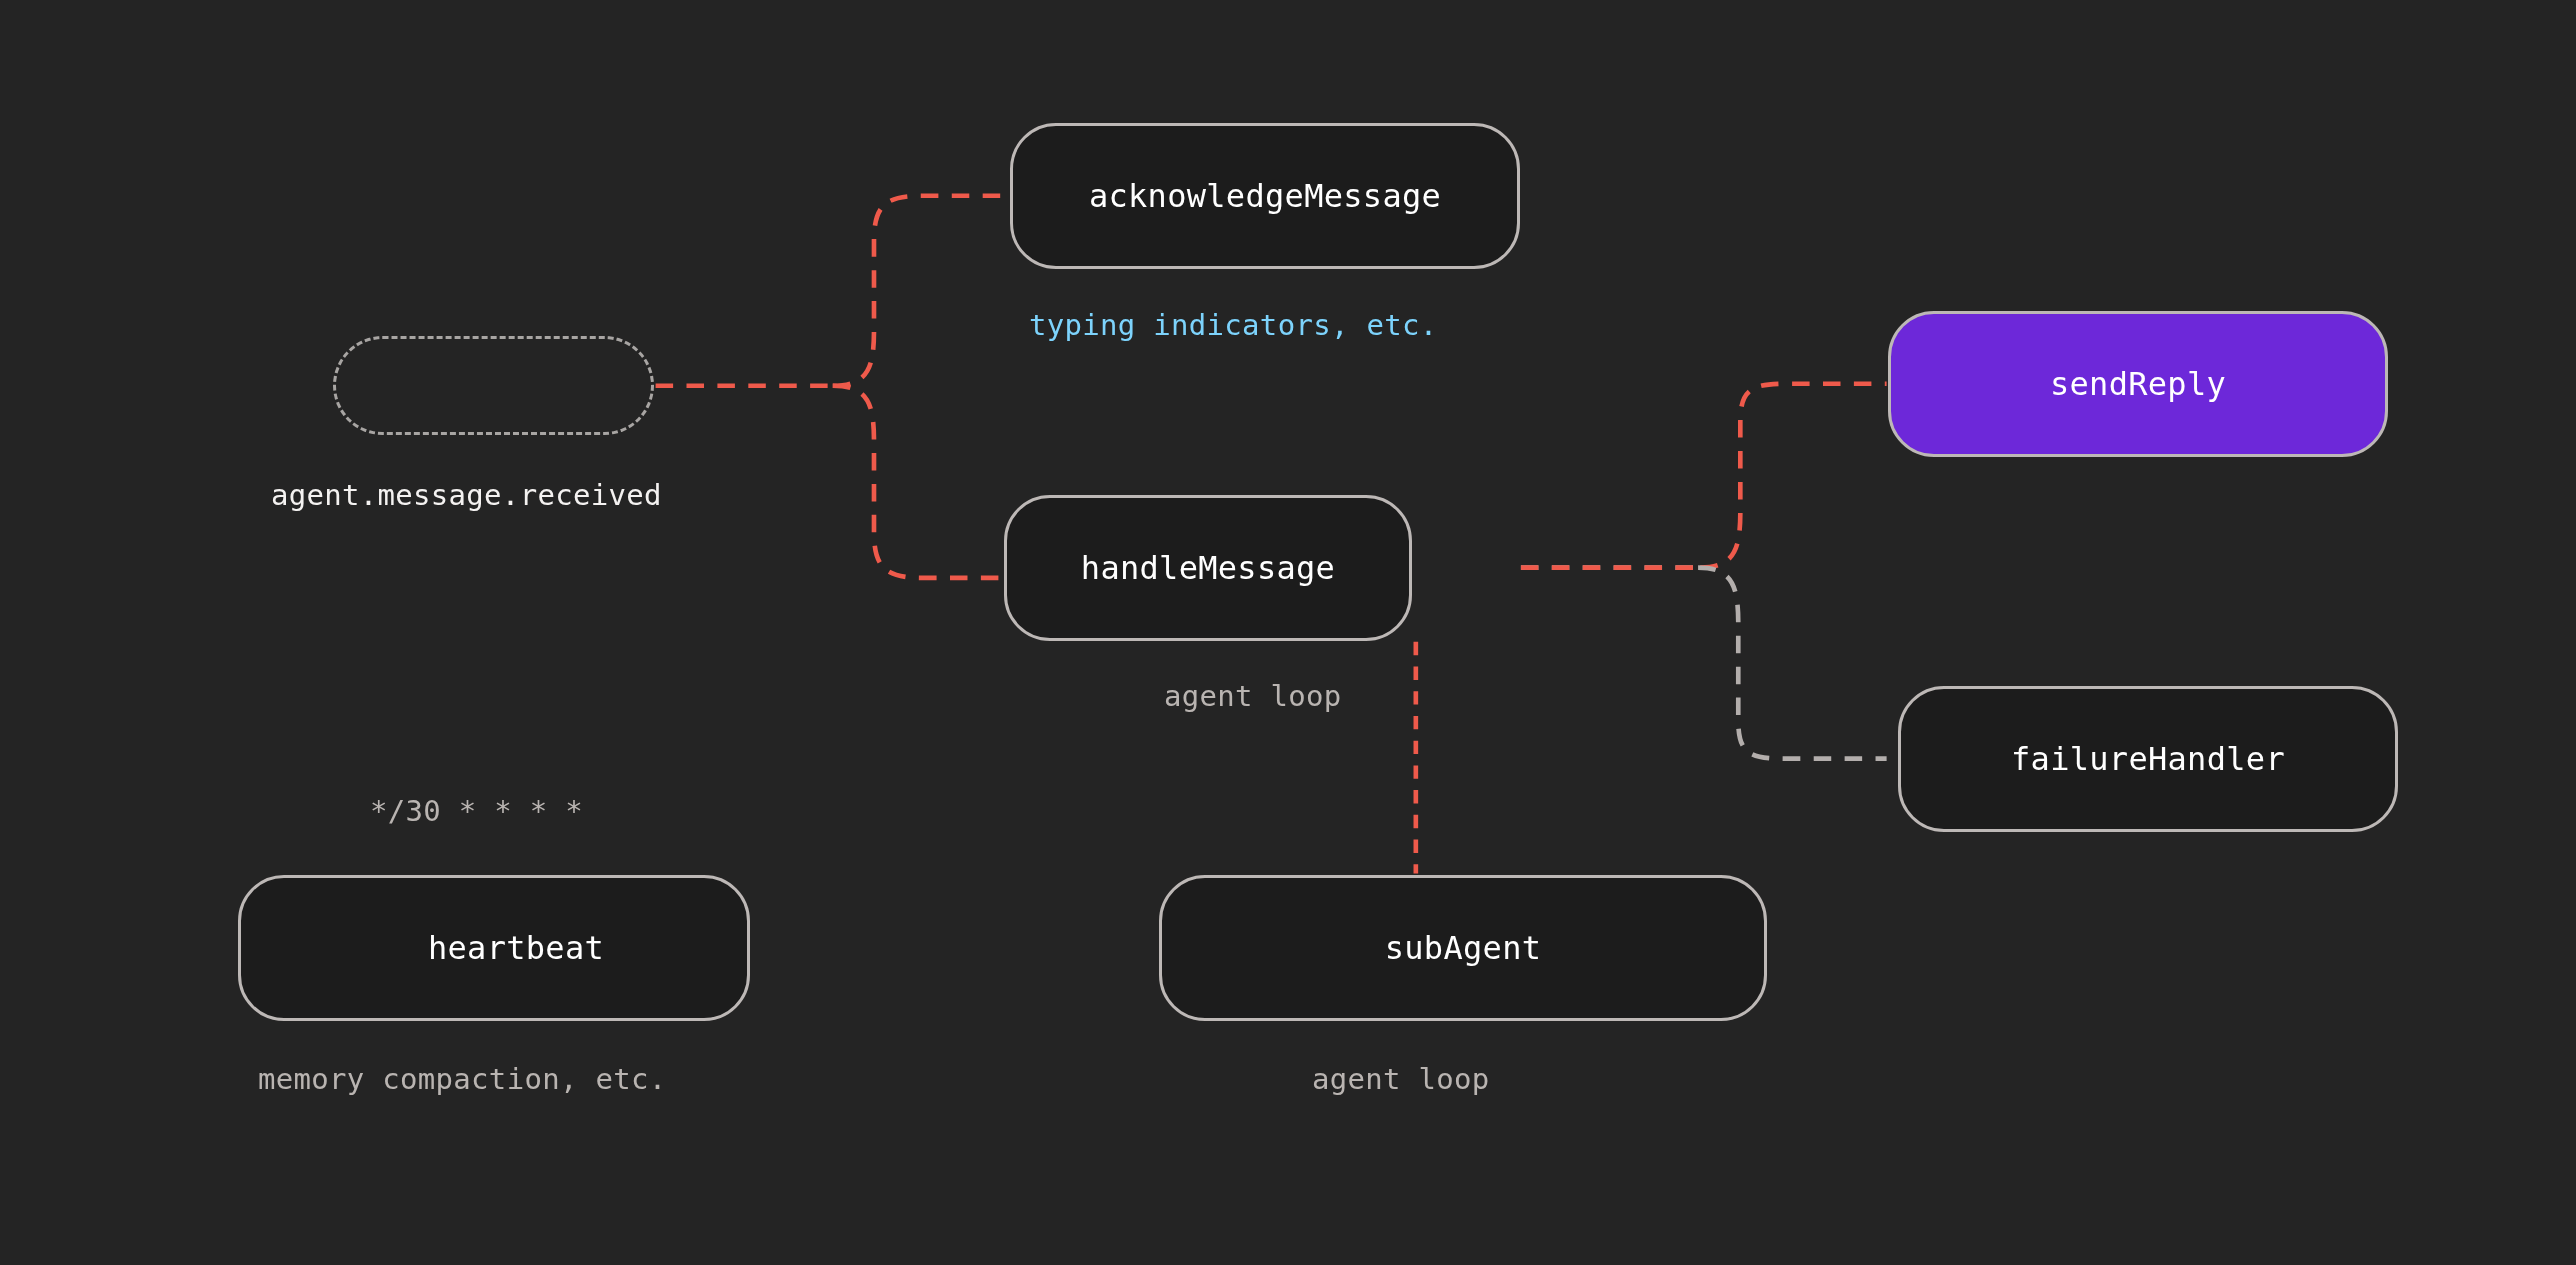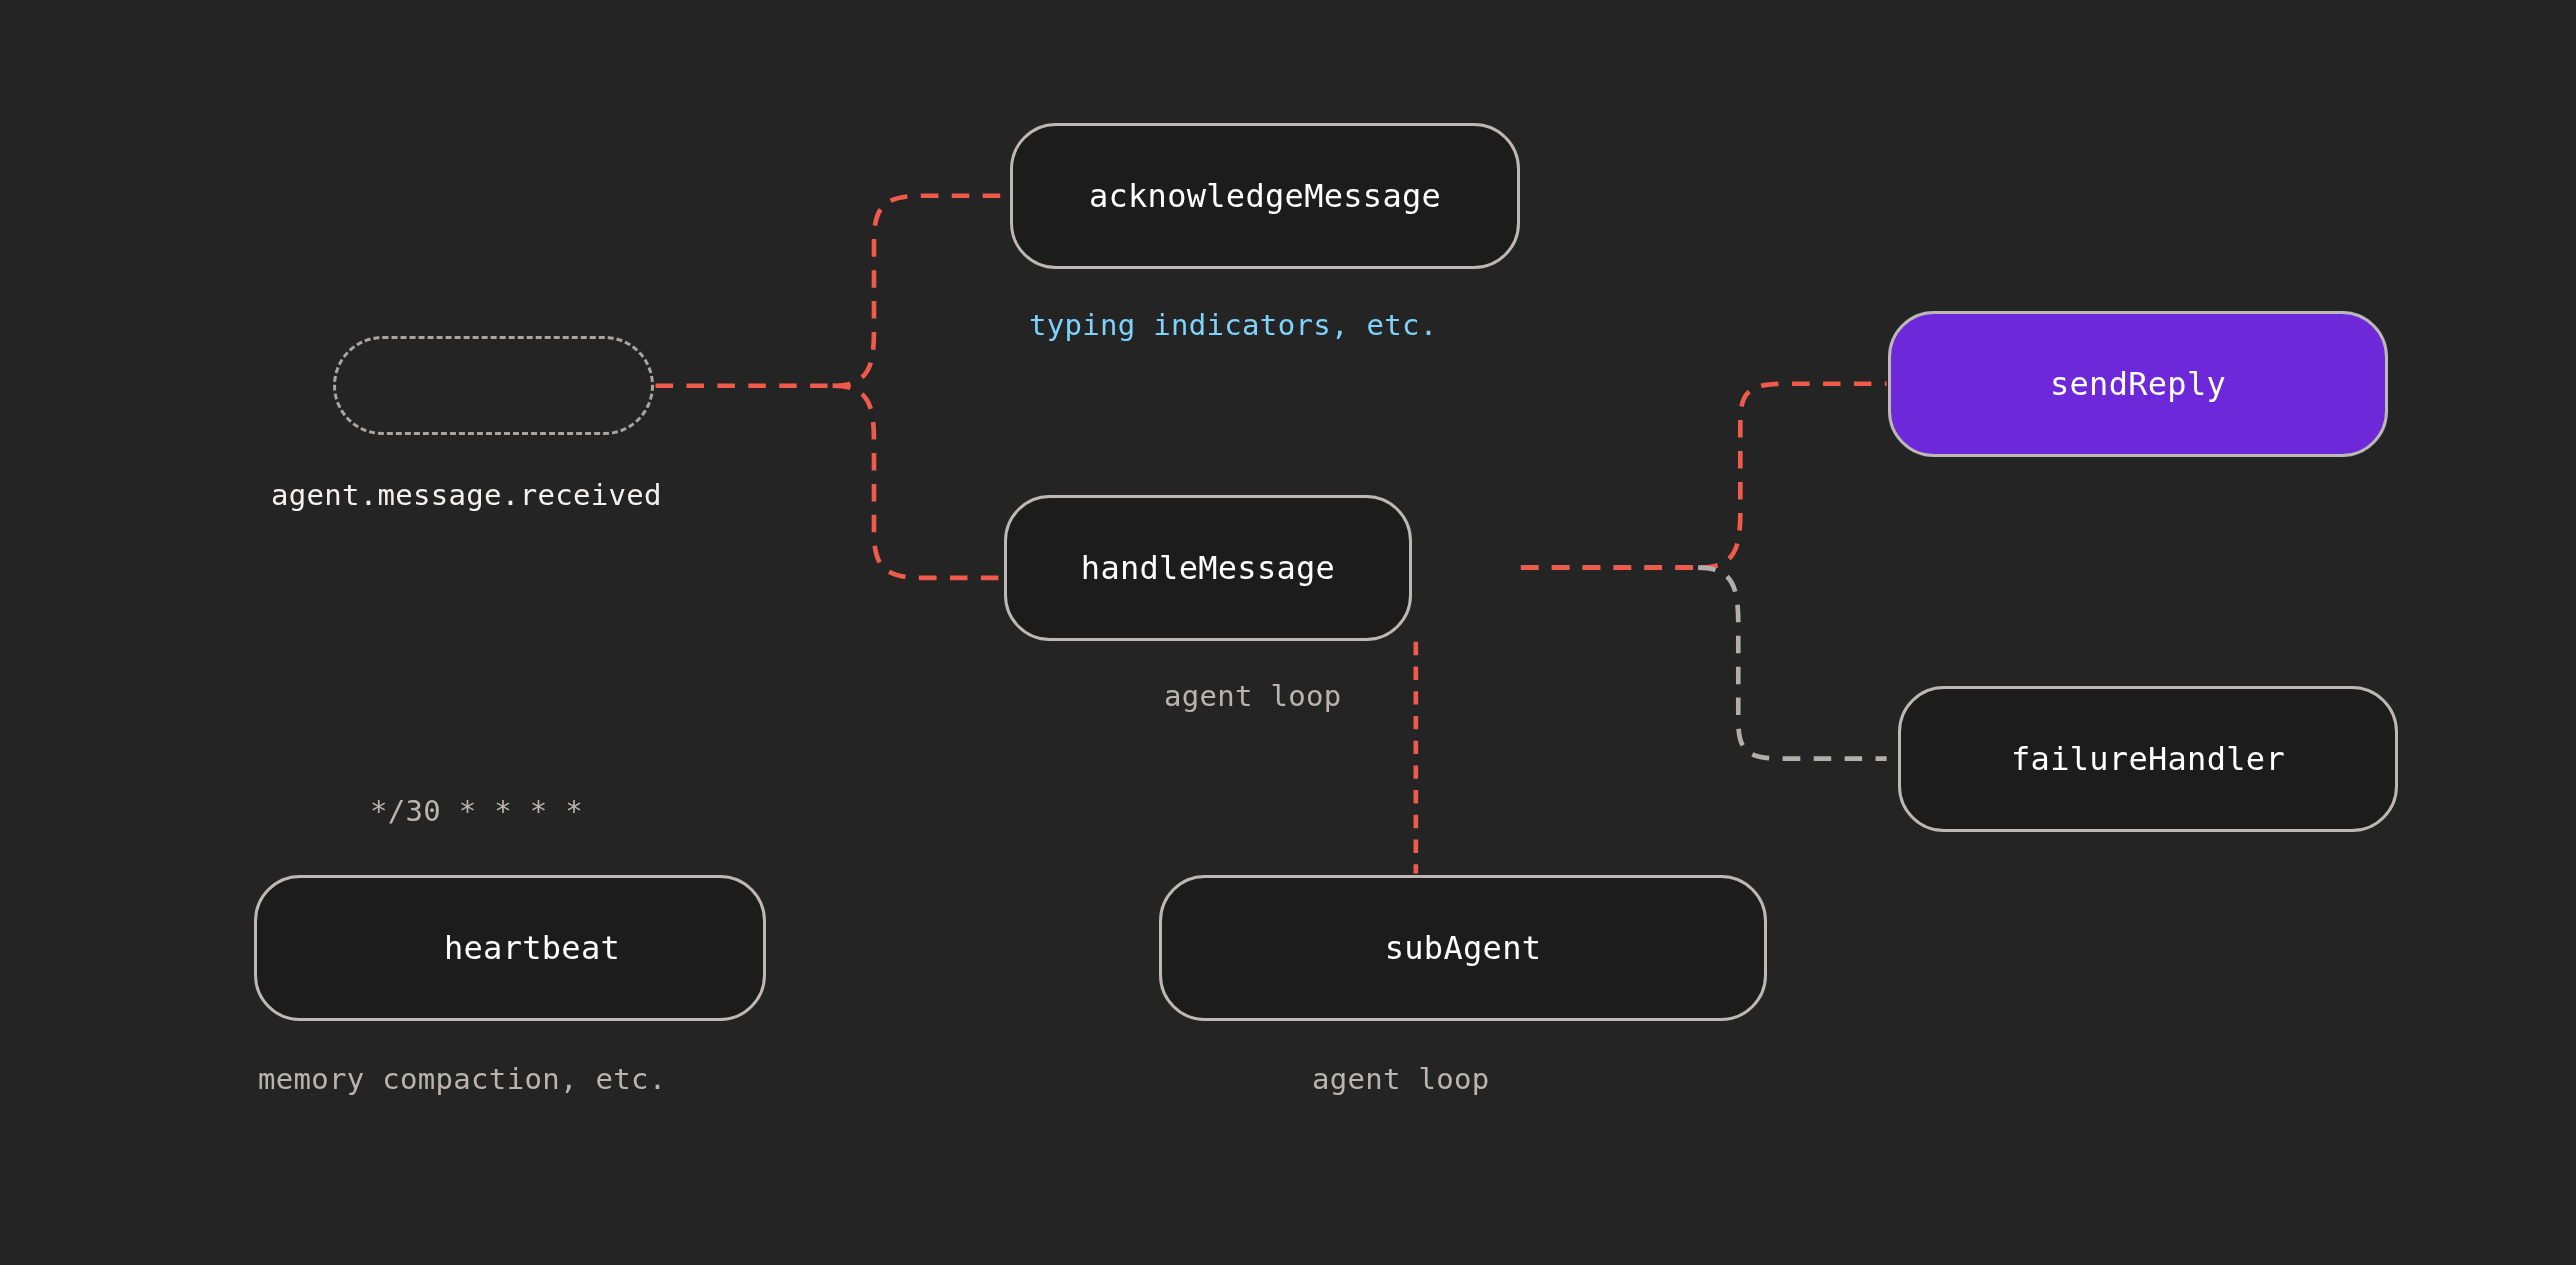--- a/index.html
+++ b/index.html
@@ -88,21 +88,21 @@
     </div>
 
   <div class="node" style="left: 1888px; top: 311px; width: 500px; height: 146px; background: #6d28d9; border-color: rgb(189, 184, 182); color: rgb(255, 255, 255);">
       <span>sendReply</span>
     </div>
 
   <div class="node" style="left: 1888px; top: 686px; width: 500px; height: 146px; background: rgb(28, 28, 28); border-color: rgb(189, 184, 182); color: rgb(255, 255, 255); margin-left: 10px;">
       <span>failureHandler</span>
     </div>
 
-  <div class="node" style="left: 254px; top: 875px; width: 512px; height: 146px; background: rgb(28, 28, 28); border-color: rgb(189, 184, 182); color: rgb(255, 255, 255); padding-left: 44px;">
+  <div class="node" style="left: 238px; top: 875px; width: 512px; height: 146px; background: rgb(28, 28, 28); border-color: rgb(189, 184, 182); color: rgb(255, 255, 255); padding-left: 44px;">
       <span>heartbeat</span>
     </div>
 
   <div class="node" style="left: 1159px; top: 875px; width: 608px; height: 146px; background: rgb(28, 28, 28); border-color: rgb(189, 184, 182); color: rgb(255, 255, 255);">
       <span>subAgent</span>
     </div>
 
   <div class="caption bright" style="left: 271px; top: 478px; color: rgb(244, 242, 241);">agent.message.received</div>
   <div class="caption" style="left: 1029px; top: 308px; color: #7dd3fc;">typing indicators, etc.</div>
   <div class="caption" style="left: 1164px; top: 679px; color: rgb(185, 180, 177);">agent loop</div>

